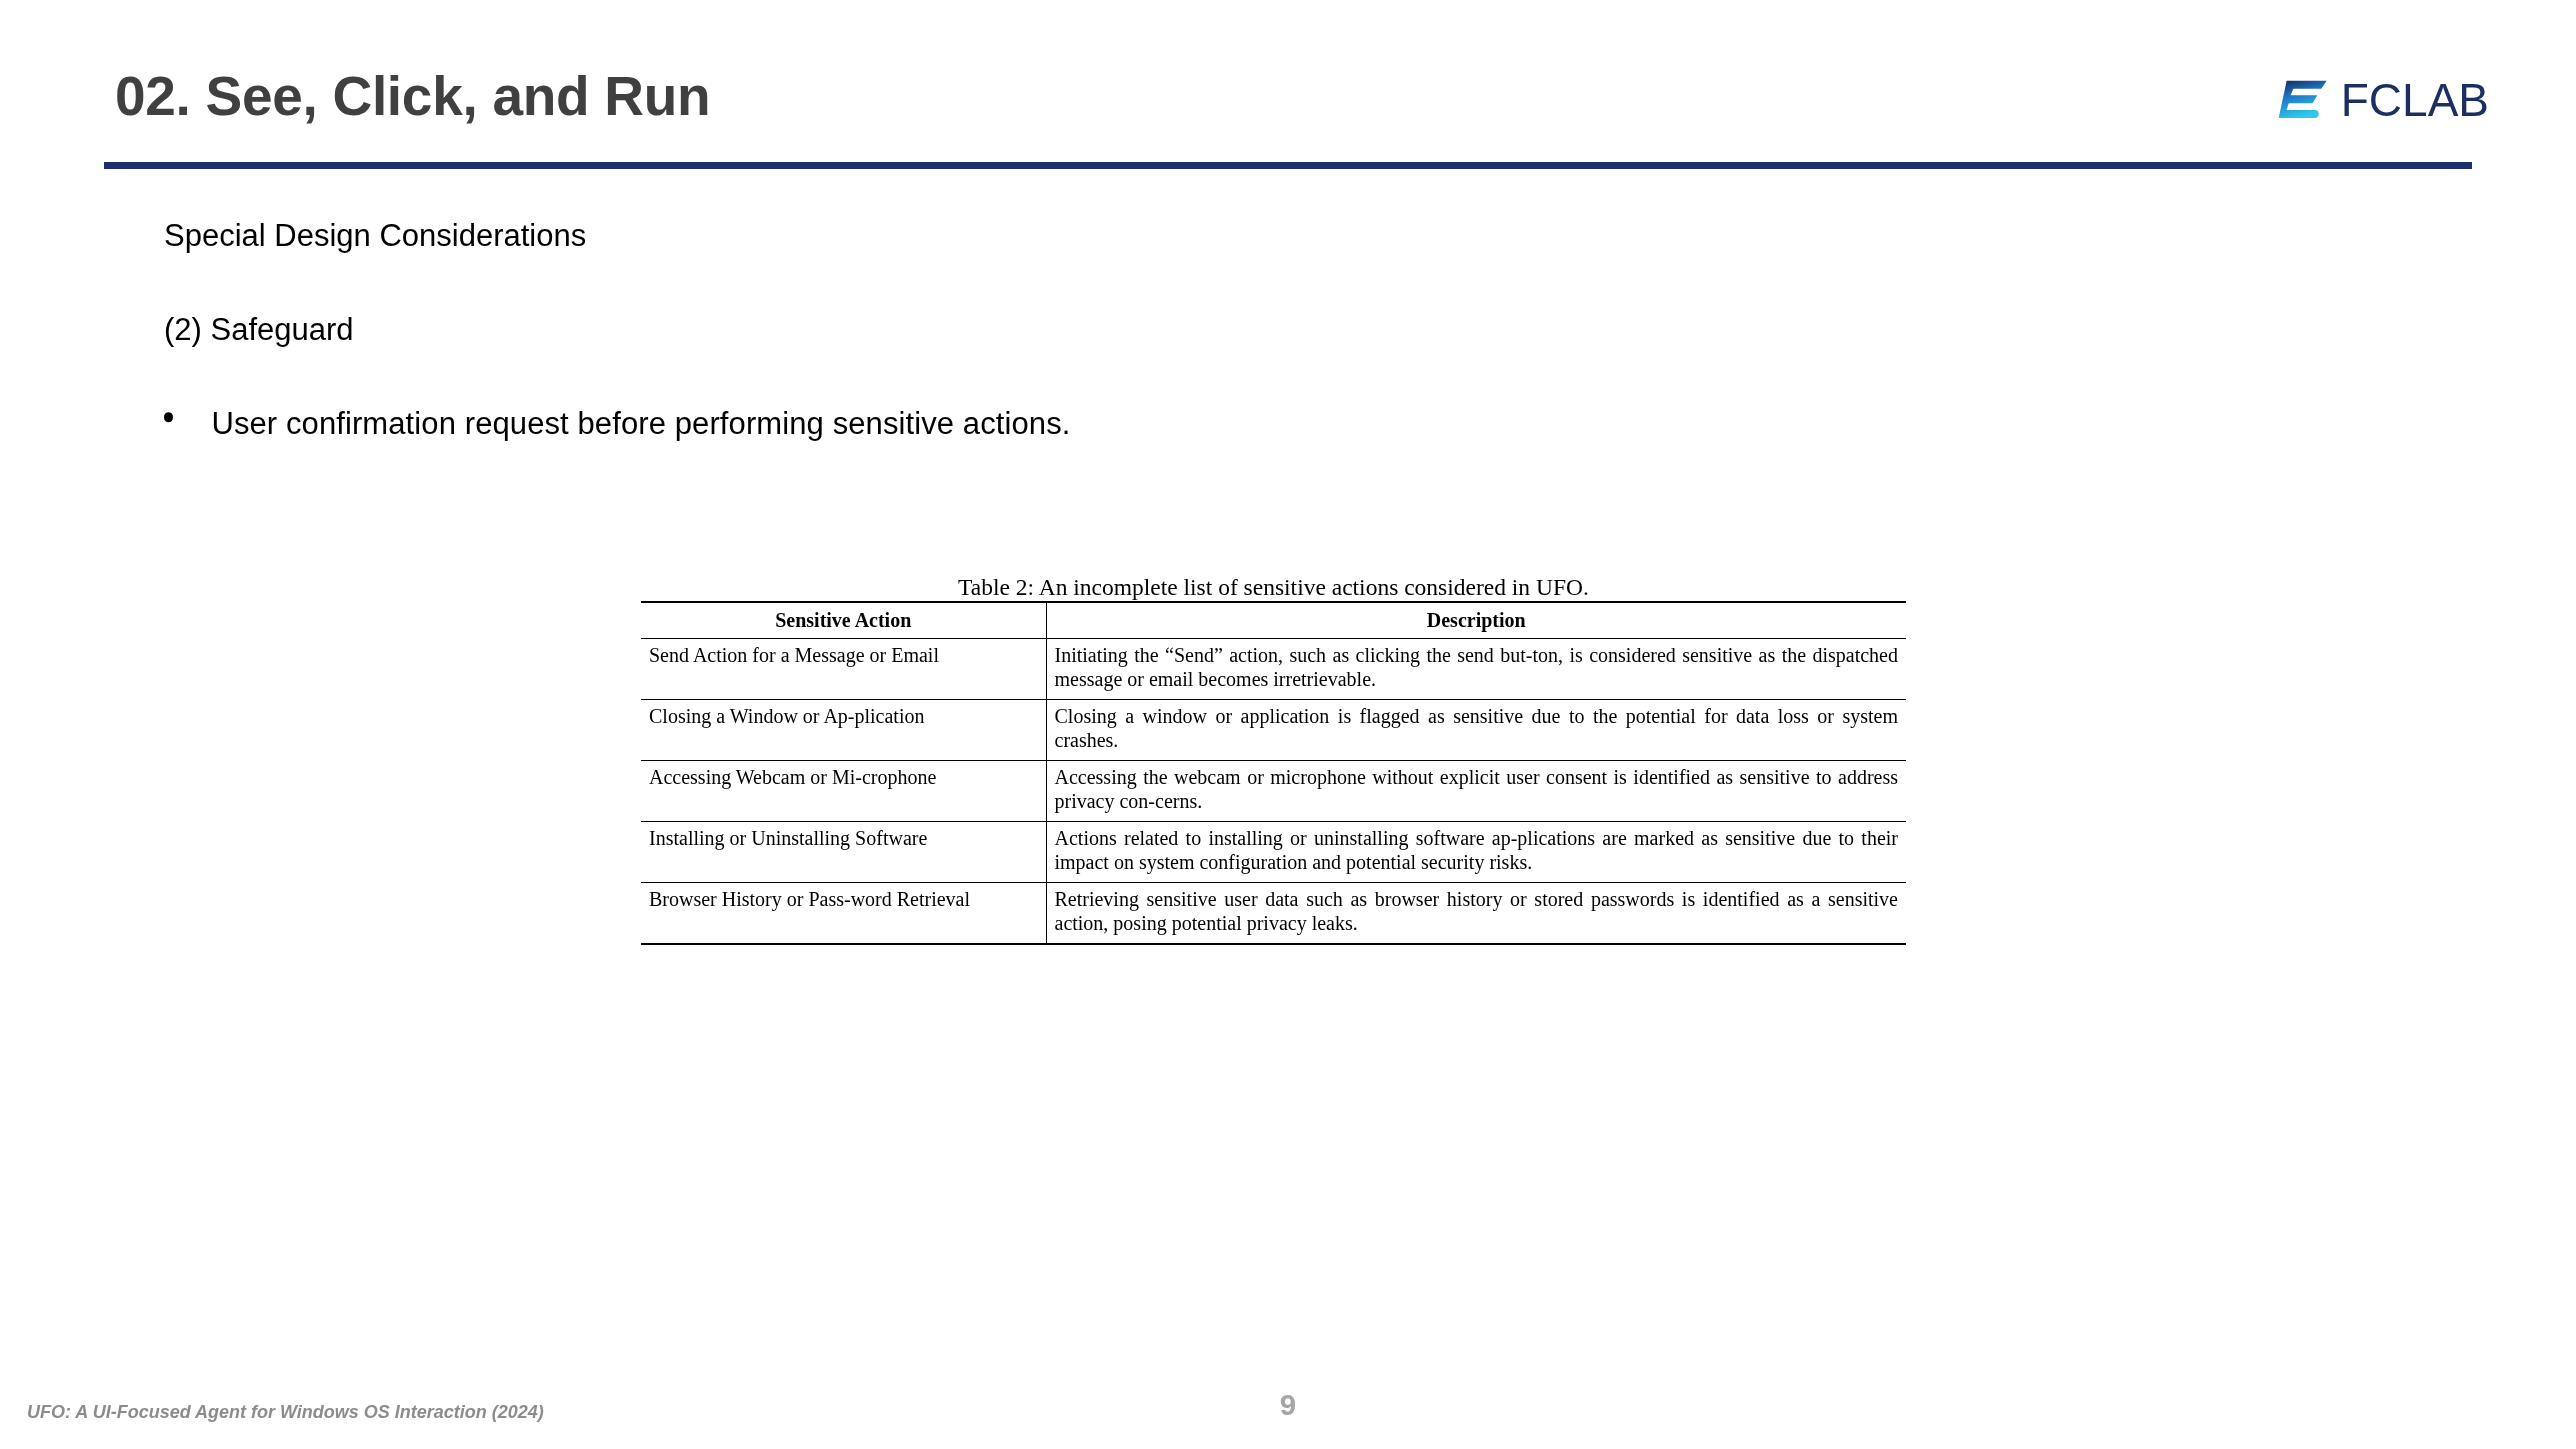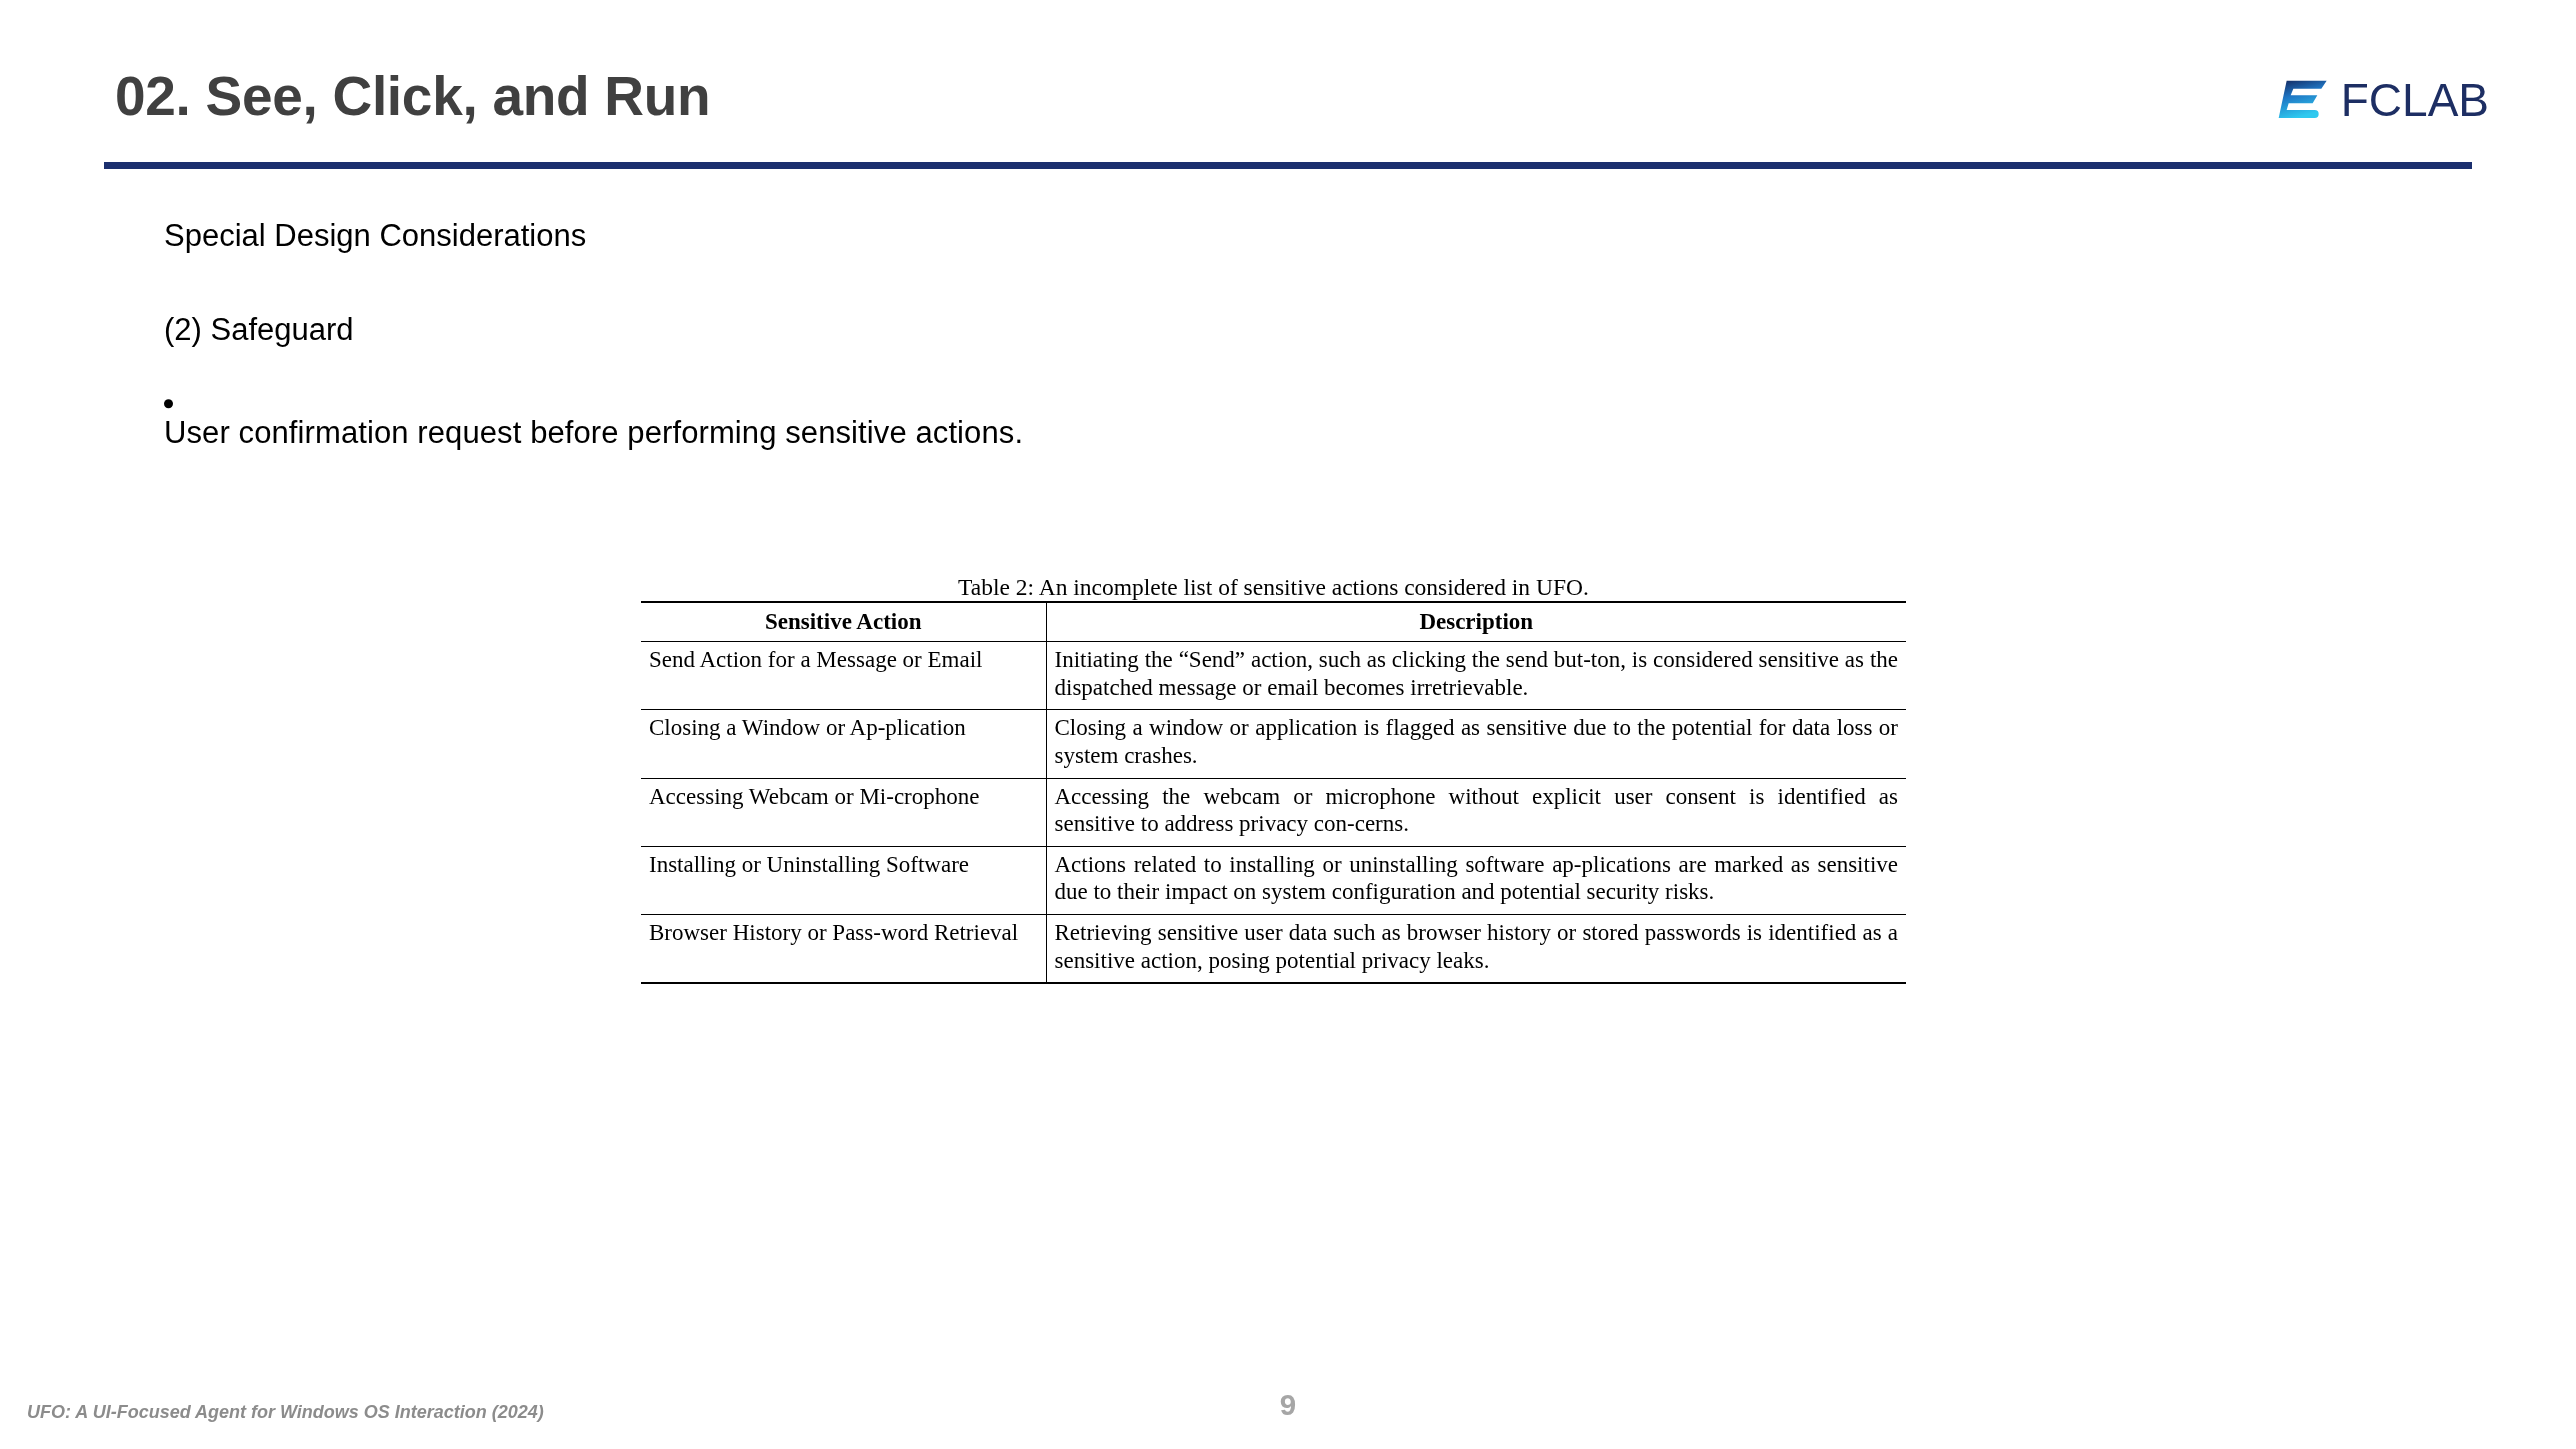--- a/index.html
+++ b/index.html
@@ -70,23 +70,22 @@
     white-space: nowrap;
   }
   #heading-considerations { left: 164px; top: 218px; }
   #heading-safeguard      { left: 164px; top: 312px; }
 
   #bullet-row {
     position: absolute;
     left: 164px;
     top: 406px;
     display: flex;
-    align-items: flex-start;
-    white-space: nowrap;
-    flex-direction: column;
+    align-items: center;
+    white-space: nowrap;
   }
   #bullet-row .bullet-dot {
     width: 9.4px;
     height: 9.4px;
     border-radius: 50%;
     background: #000;
     display: inline-block;
     margin-right: 38px;
     transform: translateY(-6.7px);
   }
@@ -111,21 +110,21 @@
     font-size: 23.5px;
     line-height: 1.15;
     margin-bottom: 0;
     white-space: nowrap;
     font-family: Liberation Serif, serif;
   }
   table.paper-table {
     width: 100%;
     border-collapse: collapse;
     table-layout: fixed;
-    font-size: 23px;
+    font-size: 20px;
     line-height: 1.20;
   }
   table.paper-table col.col-action { width: 405px; }
   table.paper-table col.col-desc   { width: 860px; }
 
   table.paper-table thead th {
     font-weight: 700;
     text-align: center;
     padding: 4.7px 6.7px 6px 6.7px;
     border-top: 2px double #000;

